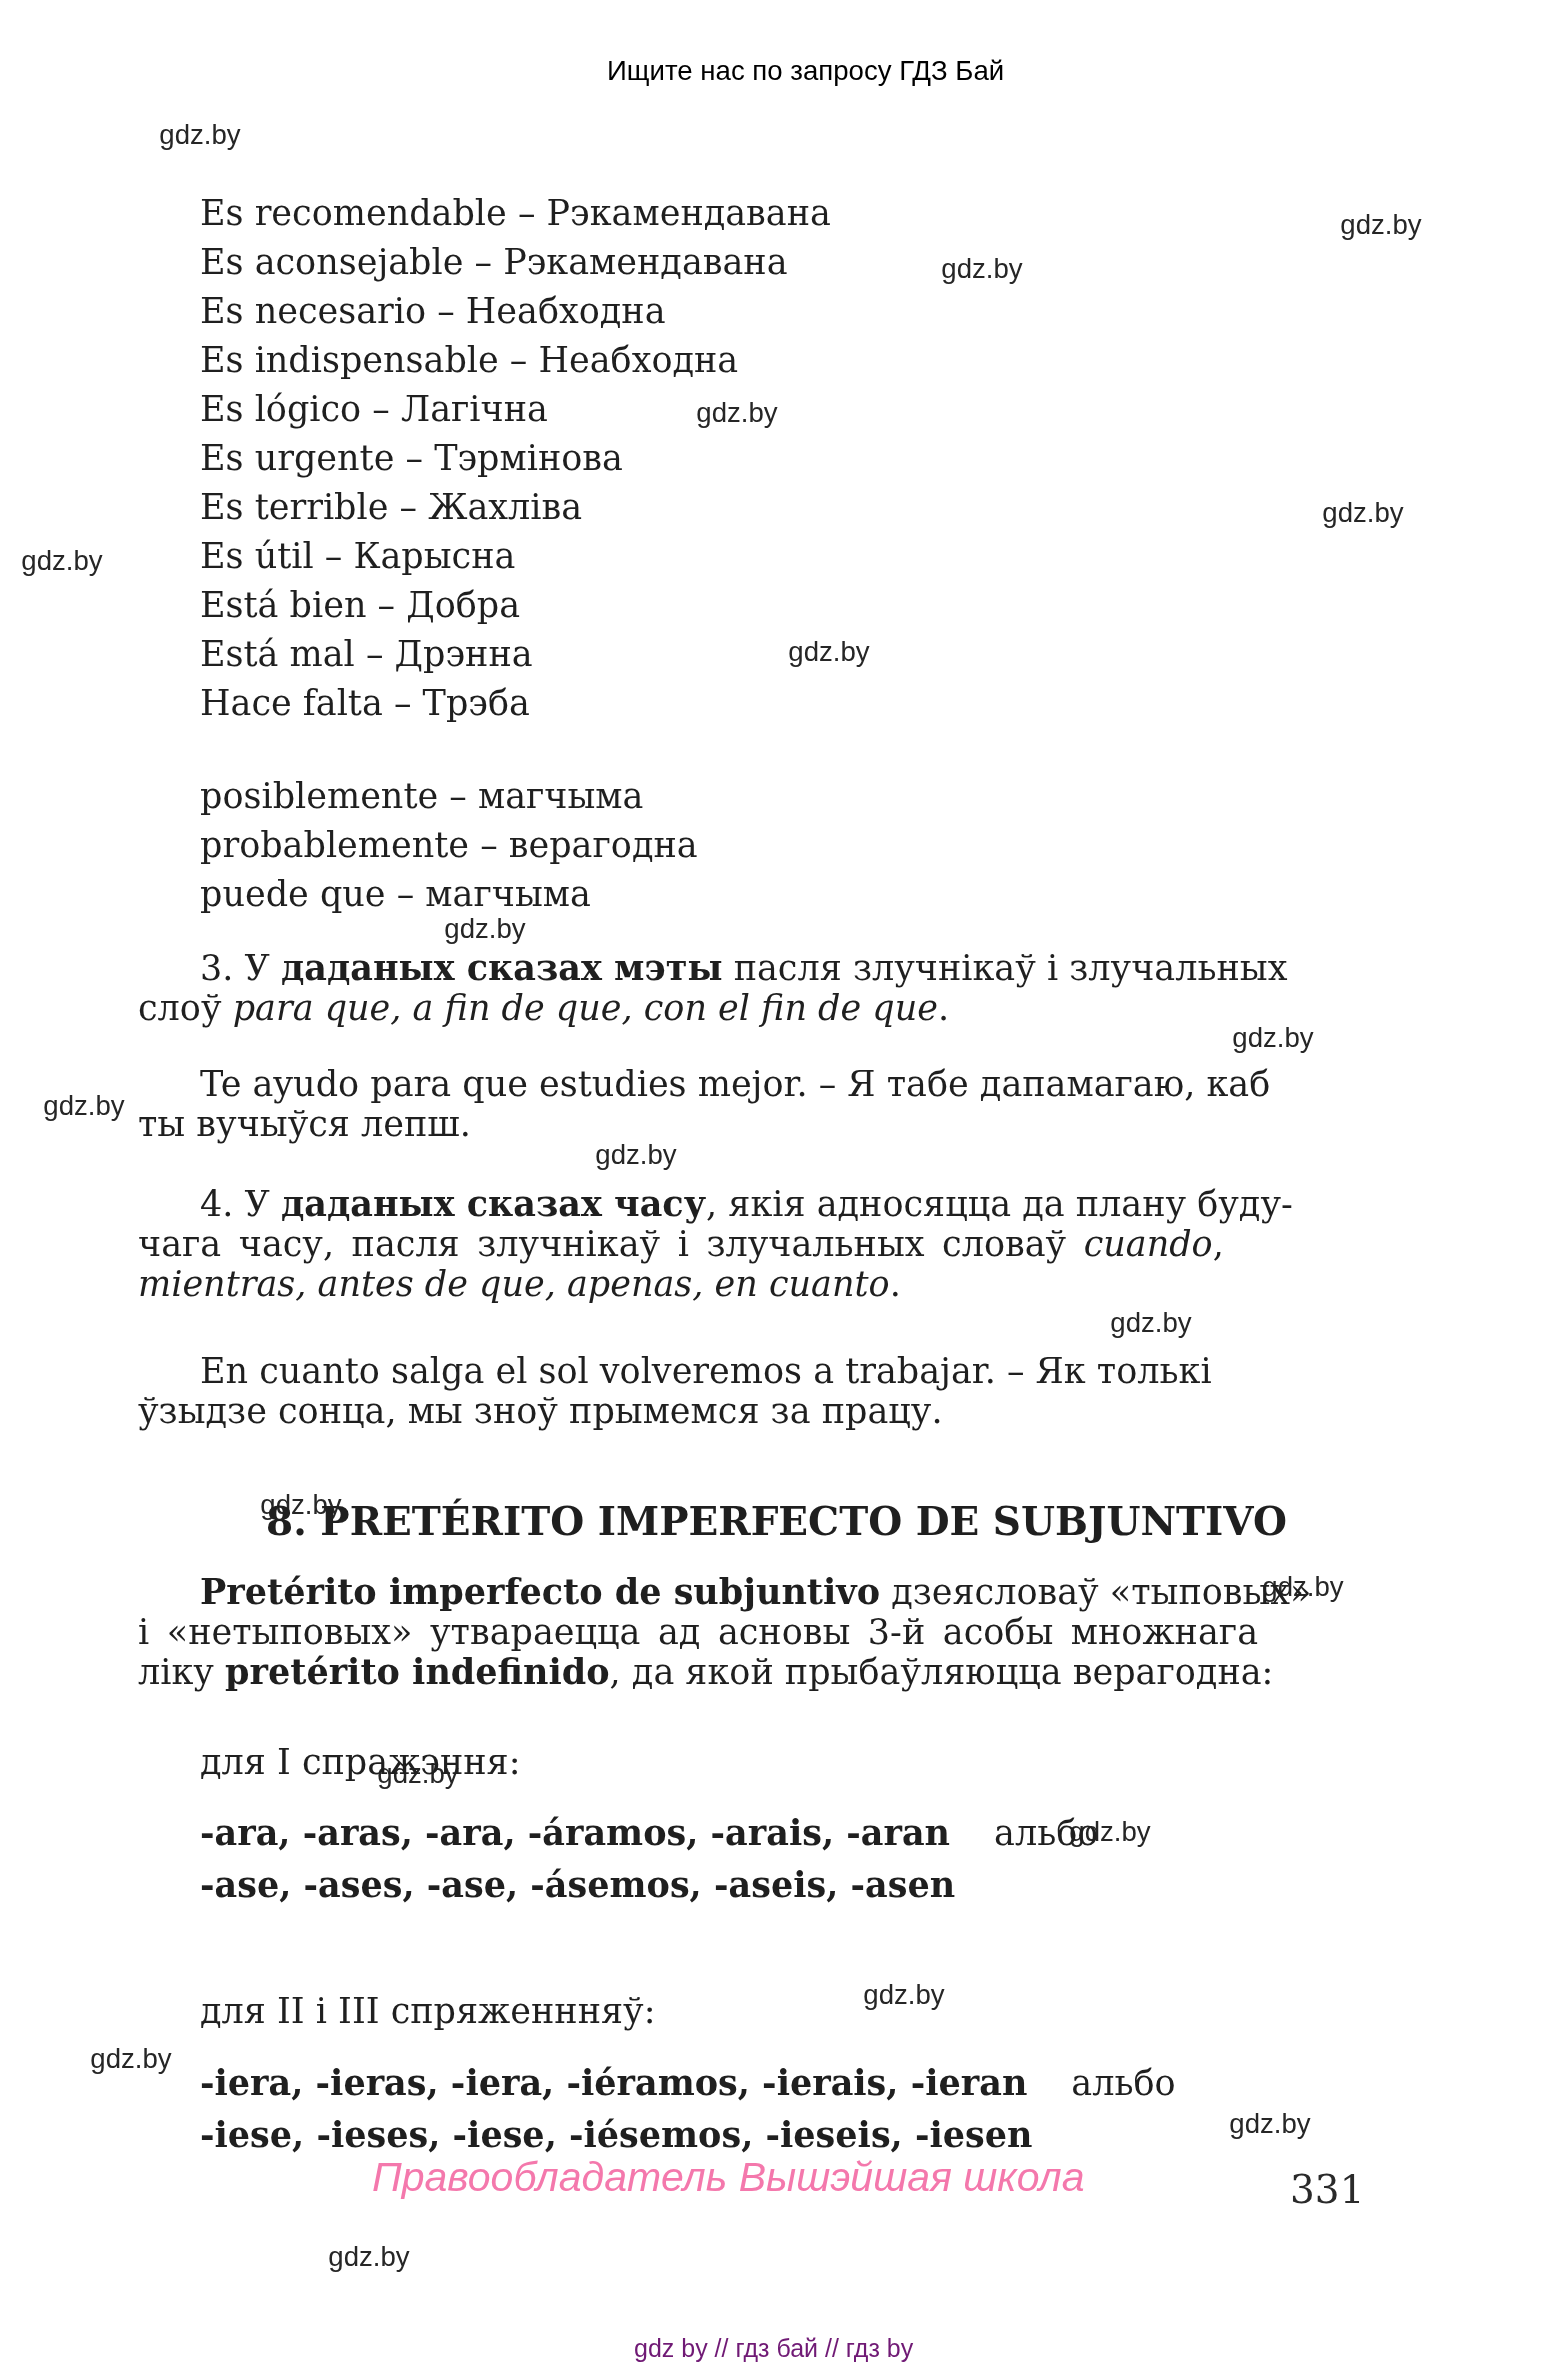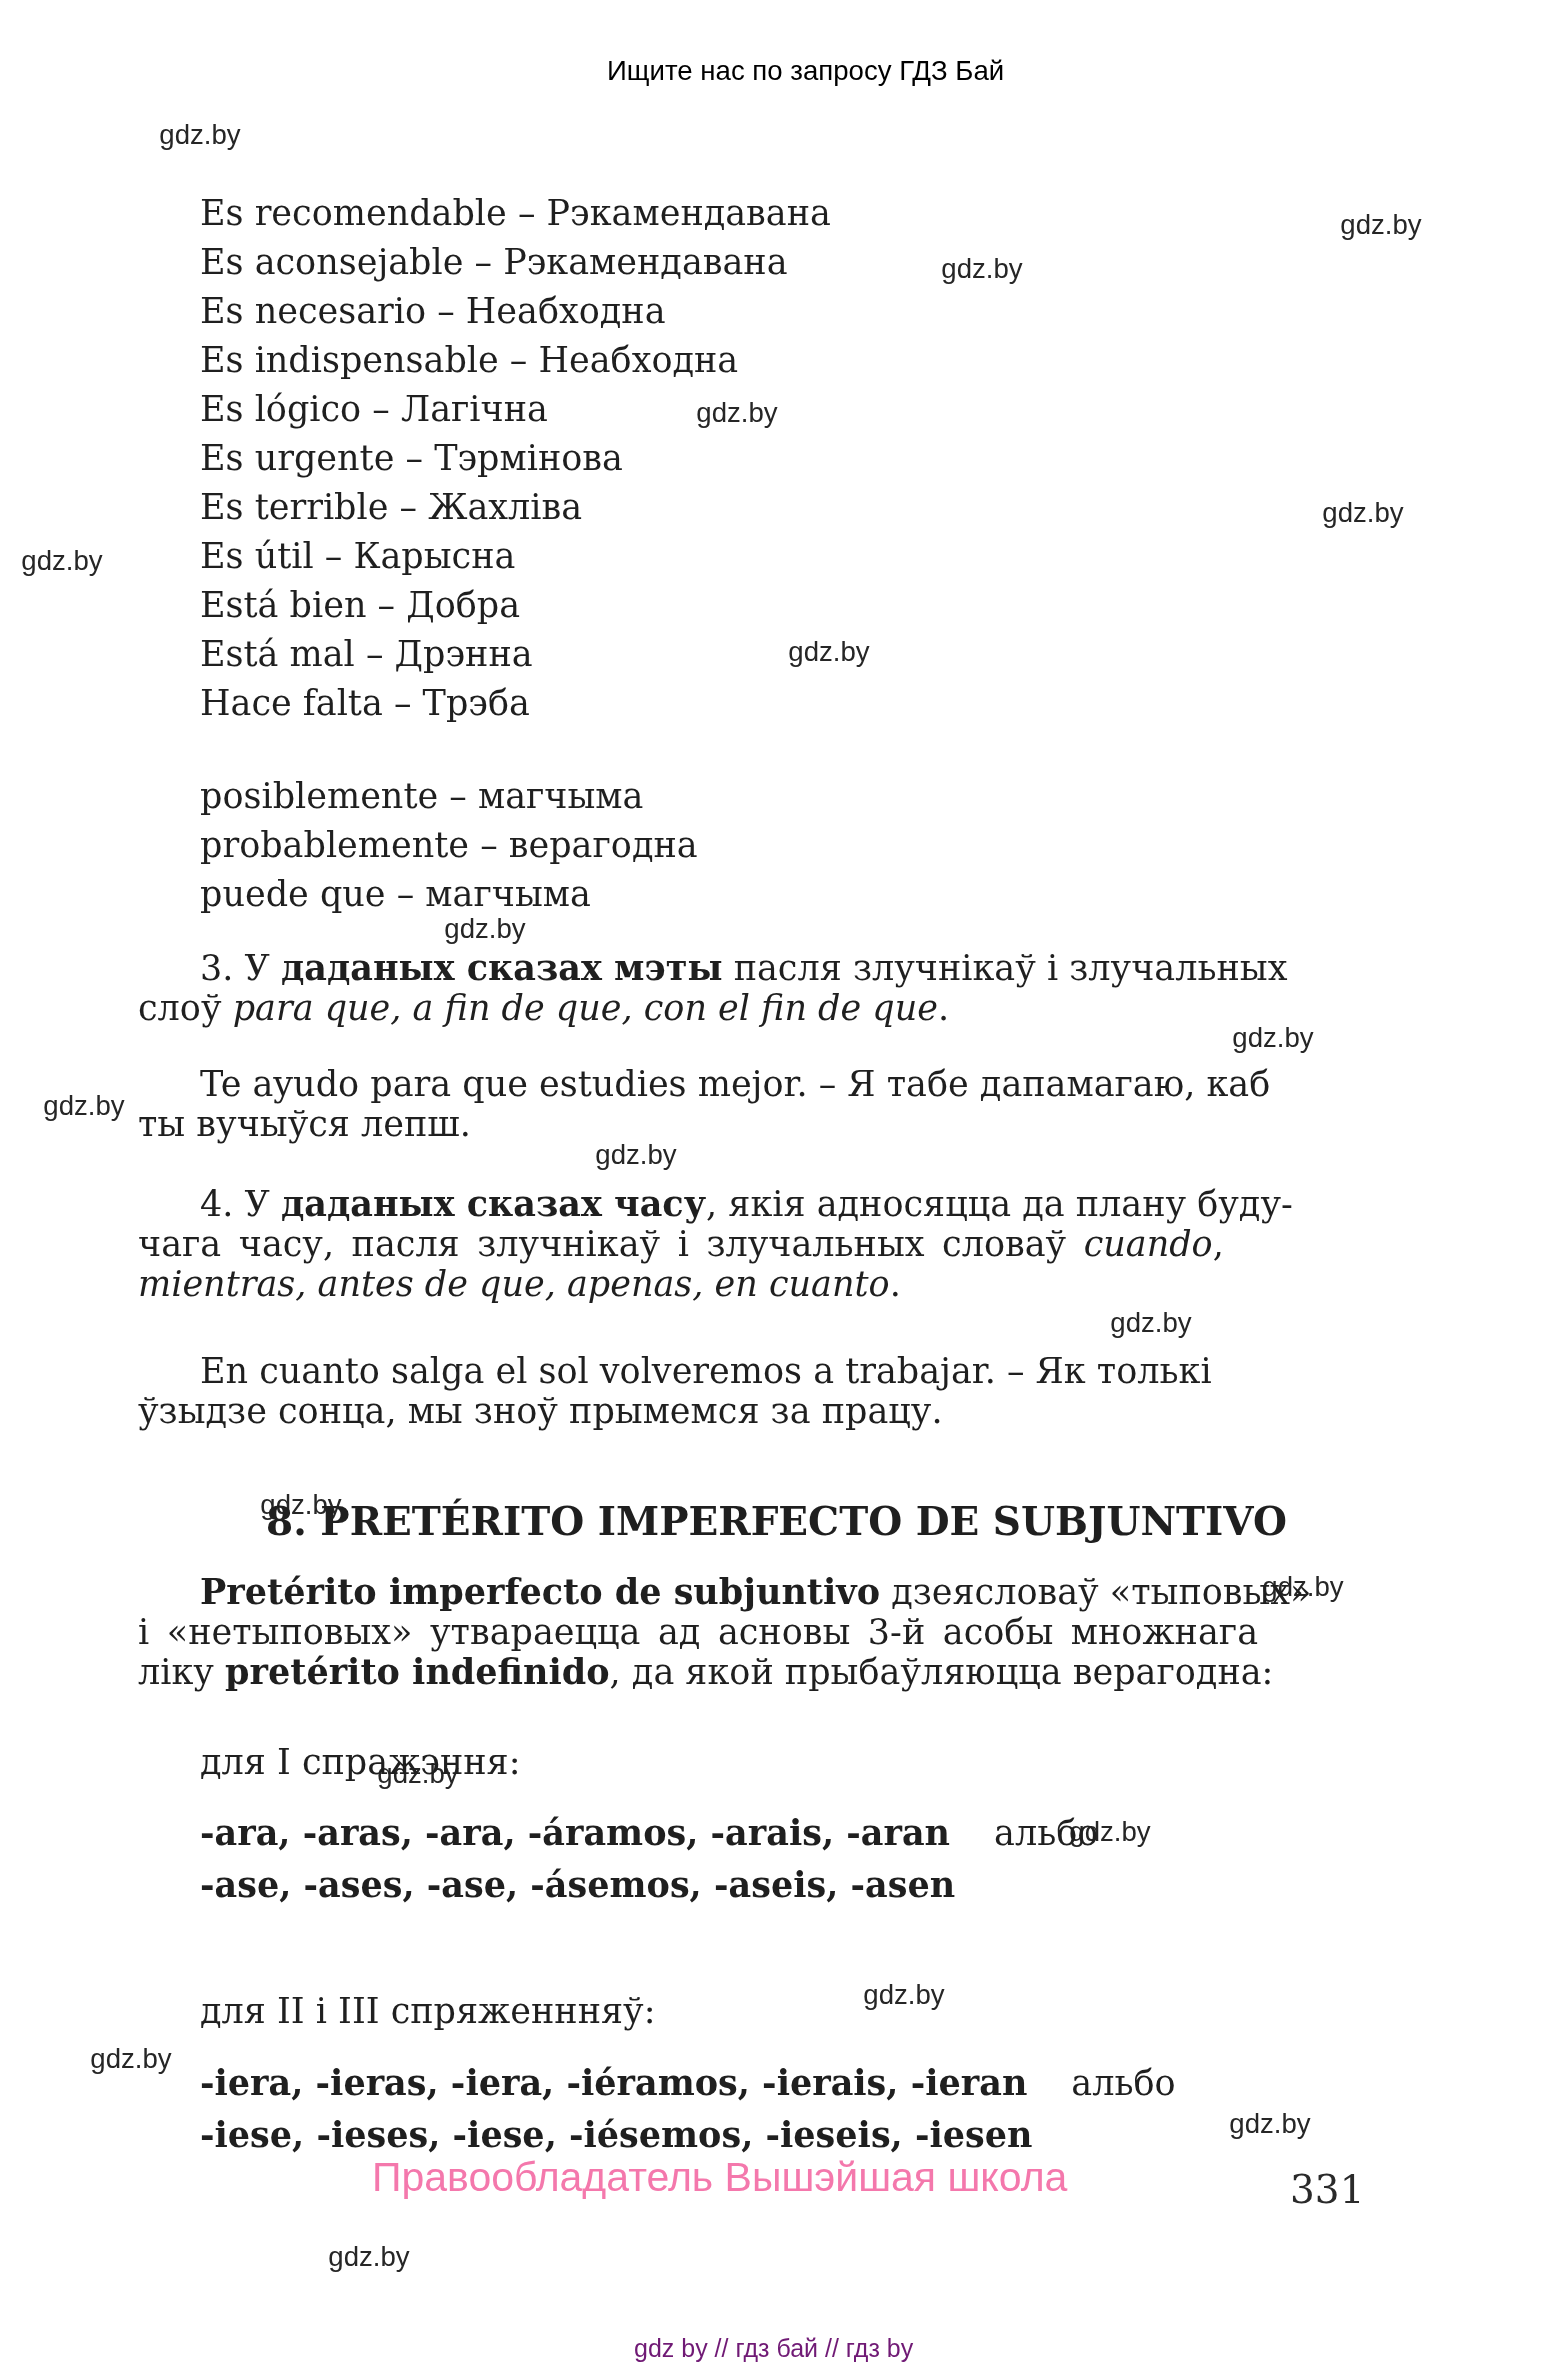--- a/index.html
+++ b/index.html
@@ -50,21 +50,21 @@
   #conj2{top:2057px;}
   
   .sec-title{
     position:absolute;left:138px;width:1277px;top:1498px;
     text-align:center;font-weight:bold;font-size:39px;white-space:nowrap;
   }
   
   .copyright{
     position:absolute;left:372px;top:2154px;
     font-family:"Liberation Sans","DejaVu Sans",sans-serif;
-    font-size:41px;color:#f478ac;white-space:nowrap;
+    font-size:41px;color:#f478ac;white-space:nowrap;font-style:italic;
   }
   .page-num{
     position:absolute;left:1290px;top:2158px;
     font-size:39px;color:#2a2a2a;margin-top:9px;
   }
   .footer-links{
     position:absolute;left:634px;top:2334px;
     font-family:"Liberation Sans","DejaVu Sans",sans-serif;
     font-size:25px;color:#701a75;white-space:nowrap;
   }

